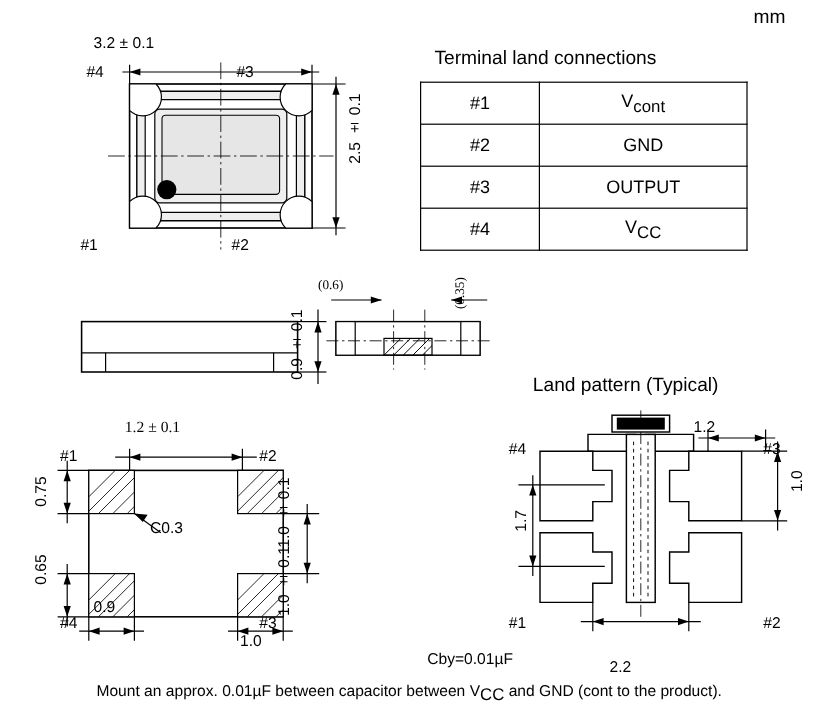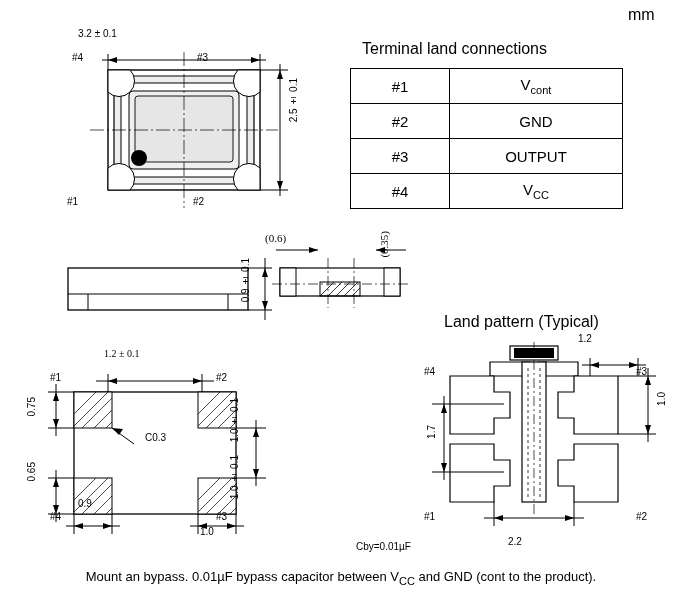--- a/index.html
+++ b/index.html
@@ -5,37 +5,37 @@
   html,body{margin:0;padding:0;}
   body{
     width:682px;height:595px;
     background:#ffffff;
     font-family:"Liberation Sans", sans-serif;
     color:#000;
     position:relative;
     overflow:hidden;
   }
   .abs{position:absolute;}
-  .lbl{font-size:10px;white-space:nowrap;}
+  .lbl{font-size:13px;white-space:nowrap;}
   .lbl-sm{font-size:11px;white-space:nowrap;font-family:Liberation Serif, serif;}
   .ttl{font-size:16px;white-space:nowrap;}
   .unit{font-size:16px;}
   svg{display:block;}
   
   #terminal-table{border-collapse:collapse;}
   #terminal-table td{
     border:1px solid #000;
     font-size:15px;
     text-align:center;
     padding:0;
     height:34px;
   }
   #terminal-table td.pin{width:98px;}
   #terminal-table td.fn{width:172px;}
-  sub{font-size:11px;}
+  sub{font-size:14px;}
   .vert{
     writing-mode:vertical-rl;
     transform:rotate(180deg);
     white-space:nowrap;
   }
   .bottomnote{
     position:absolute;
     left:0;right:0;bottom:8px;
     text-align:center;
     font-size:13px;
@@ -230,21 +230,21 @@
 <div class="abs lbl" style="left:50px;top:372px;">#1</div>
 <div class="abs lbl" style="left:216px;top:372px;">#2</div>
 <div class="abs lbl" style="left:50px;top:511px;">#4</div>
 <div class="abs lbl" style="left:216px;top:511px;">#3</div>
 <div class="abs lbl vert" style="left:26px;top:397px;">0.75</div>
 <div class="abs lbl vert" style="left:26px;top:462px;">0.65</div>
 <div class="abs lbl vert" style="left:229px;top:398px;">1.0 ± 0.1</div>
 <div class="abs lbl vert" style="left:229px;top:455px;">1.0 ± 0.1</div>
 <div class="abs lbl" style="left:78px;top:498px;">0.9</div>
 <div class="abs lbl" style="left:200px;top:526px;">1.0</div>
-<div class="abs lbl" style="left:125px;top:432px;margin-left:20px;">C0.3</div>
+<div class="abs lbl" style="left:125px;top:432px;">C0.3</div>
 
 <div class="abs ttl" style="left:424px;top:313px;margin-left:20px;">Land pattern (Typical)</div>
 <div class="abs" style="left:412px;top:338px;">
   <svg width="260" height="200" viewBox="0 0 260 200">
 
     <rect x="98" y="8" width="48" height="14" fill="#ffffff" stroke="#000" stroke-width="1.2"></rect>
     <rect x="102" y="10" width="40" height="10" fill="#000"></rect>
 
     <path d="M78 24 h40 v14 h-40 z" fill="#ffffff" stroke="#000" stroke-width="1.2"></path>
     <path d="M126 24 h40 v14 h-40 z" fill="#ffffff" stroke="#000" stroke-width="1.2"></path>
@@ -284,21 +284,21 @@
     <line x1="162" y1="164" x2="162" y2="188" stroke="#000" stroke-width="1"></line>
     <line x1="72" y1="180" x2="172" y2="180" stroke="#000" stroke-width="1"></line>
     <path d="M82 180 l9 -3 v6 z" fill="#000"></path>
     <path d="M162 180 l-9 -3 v6 z" fill="#000"></path>
   </svg>
 </div>
 <div class="abs lbl" style="left:424px;top:366px;">#4</div>
 <div class="abs lbl" style="left:636px;top:366px;">#3</div>
 <div class="abs lbl" style="left:424px;top:511px;">#1</div>
 <div class="abs lbl" style="left:636px;top:511px;">#2</div>
-<div class="abs lbl" style="left:578px;top:333px;">1.2</div>
+<div class="abs lbl" style="left:578px;top:348px;">1.2</div>
 <div class="abs lbl vert" style="left:656px;top:392px;">1.0</div>
 <div class="abs lbl vert" style="left:426px;top:425px;">1.7</div>
-<div class="abs lbl" style="left:508px;top:536px;">2.2</div>
+<div class="abs lbl" style="left:508px;top:548px;">2.2</div>
 <div class="abs lbl" style="left:356px;top:541px;">Cby=0.01µF</div>
 
 <div class="bottomnote">
-  <span>Mount an bypass. 0.01µF bypass capacitor between V</span><sub>CC</sub><span>  and GND (cont to the product).</span>
+  <span>Mount an approx. 0.01µF between capacitor between V</span><sub>CC</sub><span>  and GND (cont to the product).</span>
 </div>
 
 </body></html>

